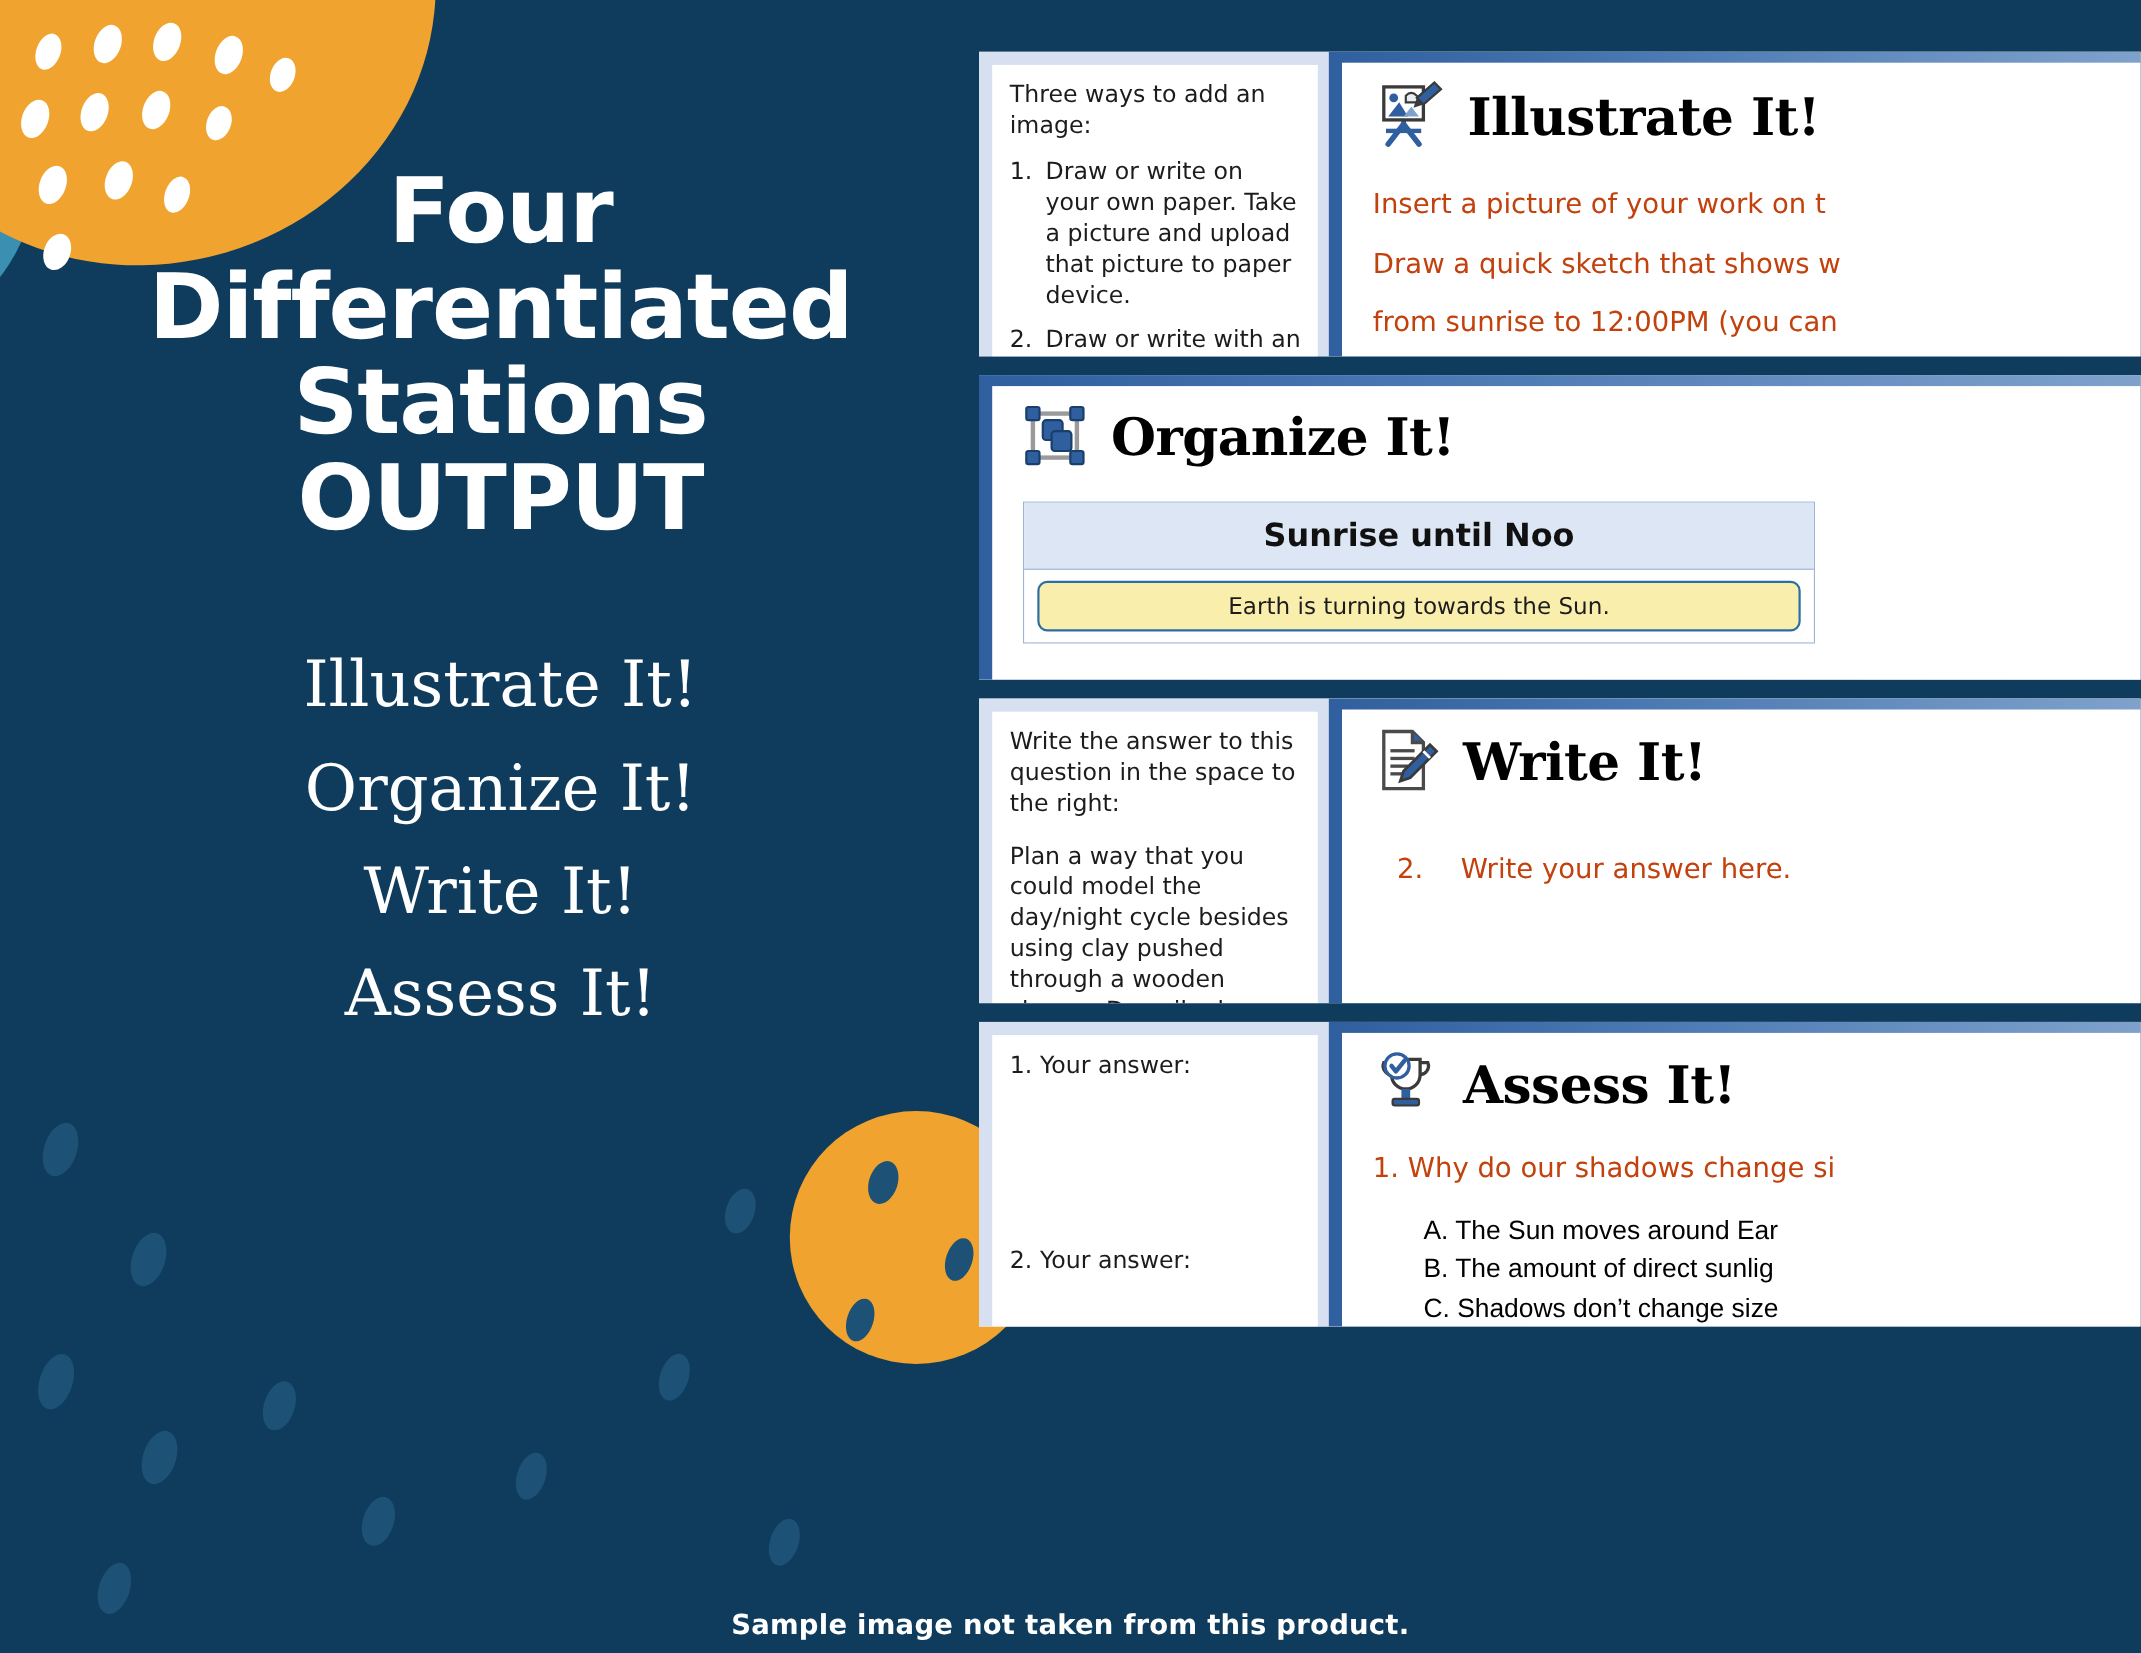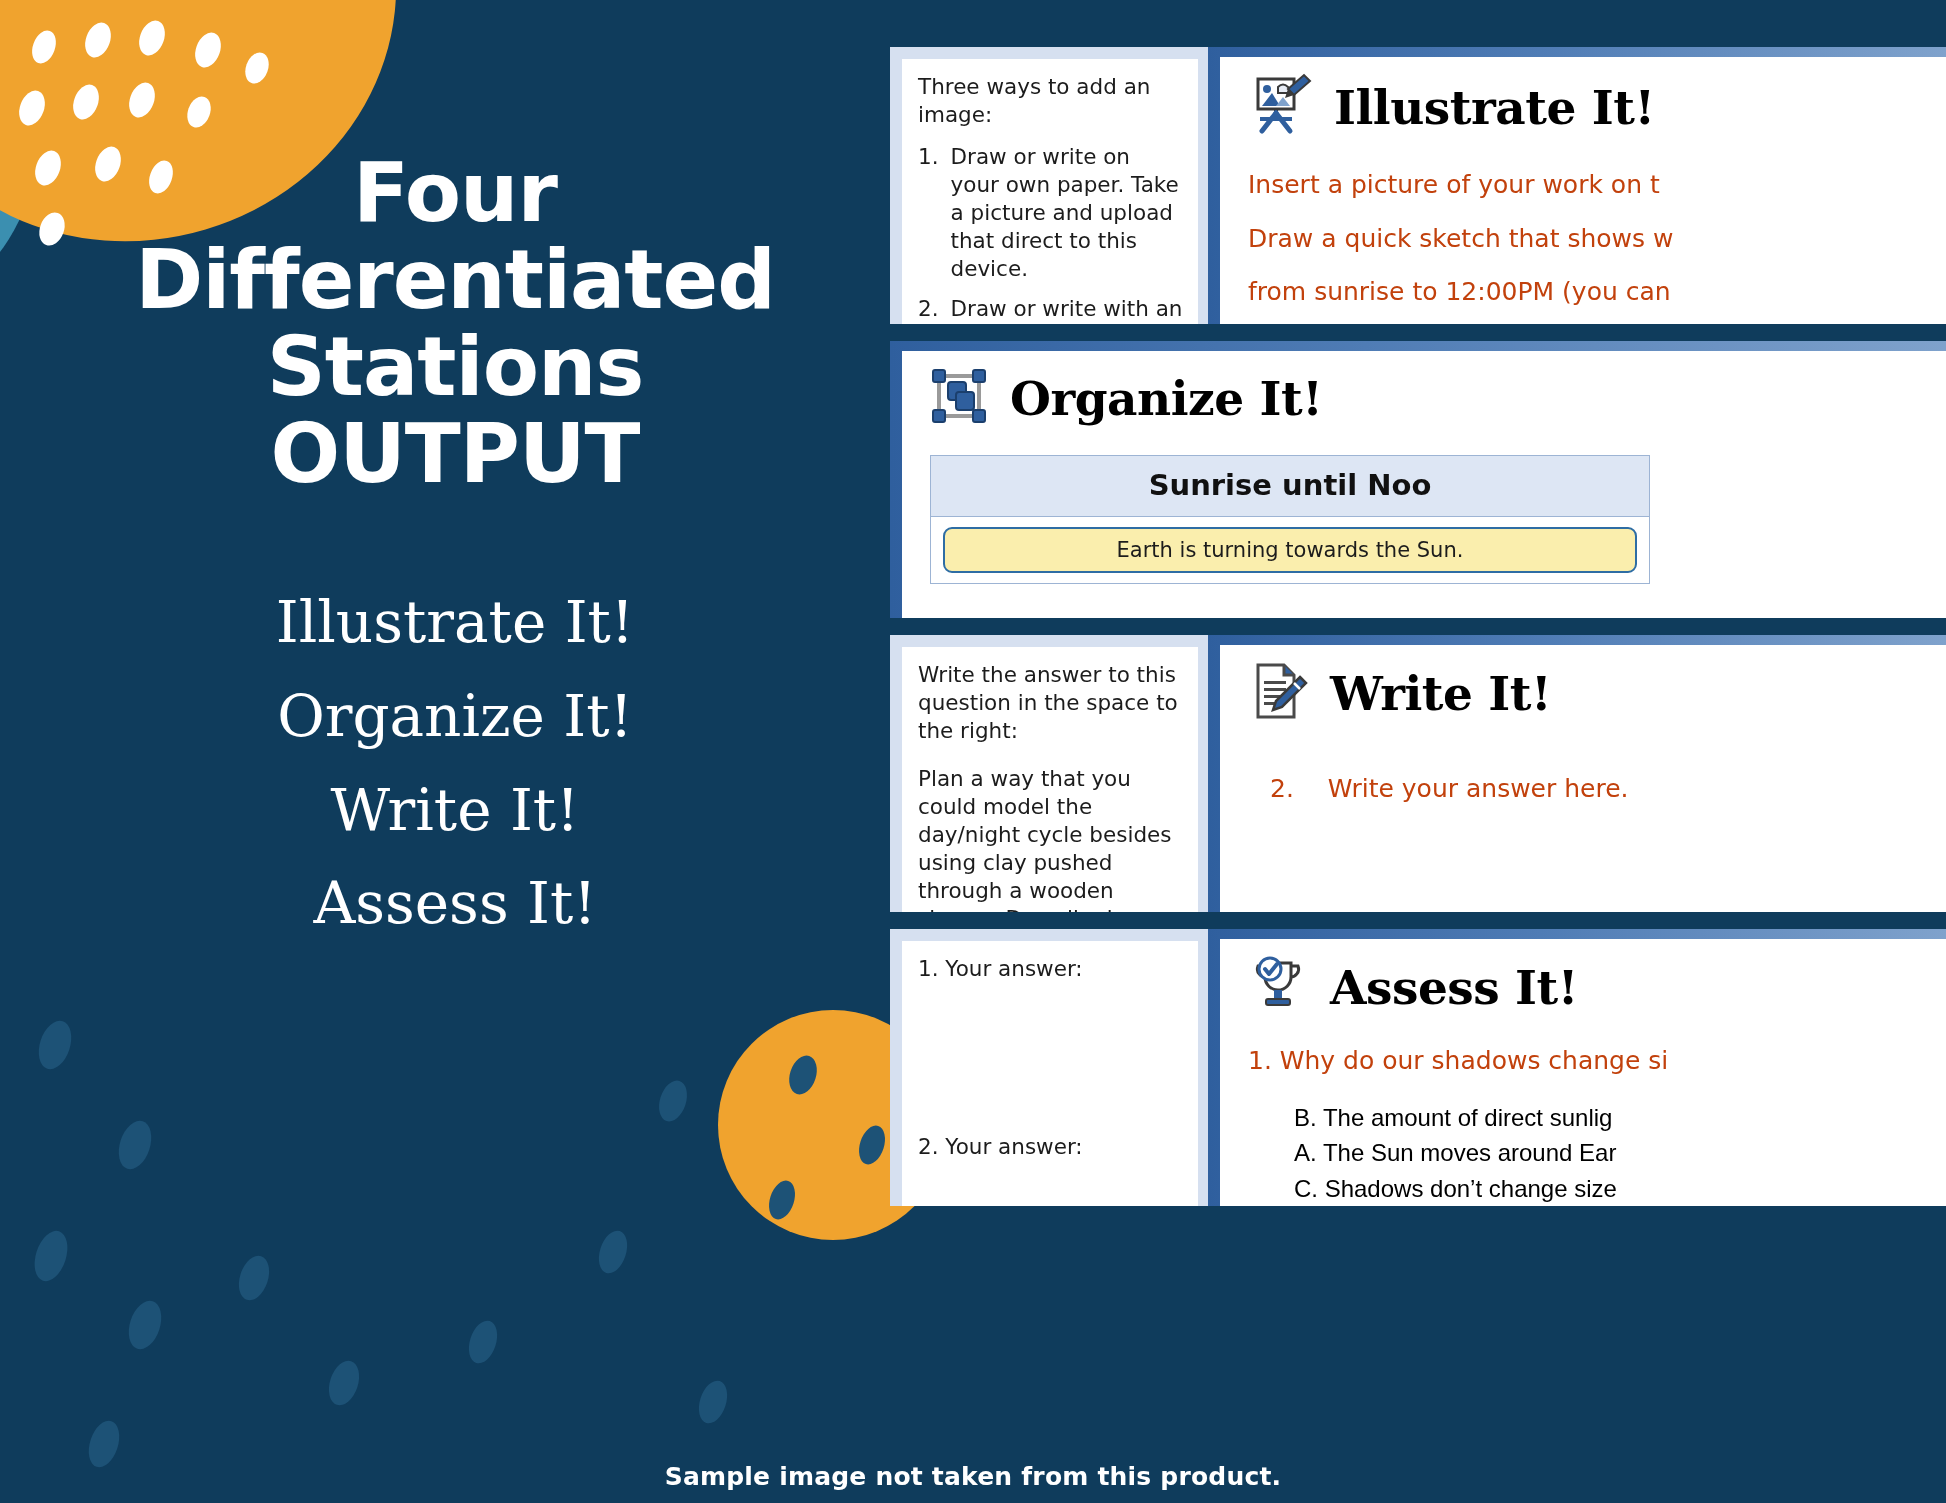--- a/index.html
+++ b/index.html
@@ -193,21 +193,21 @@
 
 <div id="slides">
 
   <div class="slide">
     <div class="slide-left">
       <div class="slide-left-inner">
         <div>Three ways to add an image:</div>
         <ul class="ol">
           <li>
             <span class="num">1.</span>
-            <span class="txt">Draw or write on your own paper. Take a picture and upload that direct to this device.</span>
+            <span class="txt">Draw or write on your own paper. Take a picture and upload that picture to paper device.</span>
           </li>
           <li>
             <span class="num">2.</span>
             <span class="txt">Draw or write with an online app. Take a screenshot or a photo</span>
           </li>
         </ul>
       </div>
     </div>
     <div class="slide-right">
       <div class="slide-right-inner">
@@ -319,22 +319,22 @@
               <rect x="26" y="35" width="8" height="9" fill="#2f5f9e"></rect>
               <rect x="18" y="44" width="24" height="6" rx="2" fill="#2f5f9e" stroke="#3a3a3a" stroke-width="2"></rect>
               <circle cx="22" cy="14" r="11" fill="#fff" stroke="#2f5f9e" stroke-width="3"></circle>
               <path d="M17 14 l4 5 l8 -10" fill="none" stroke="#2f5f9e" stroke-width="4" stroke-linecap="round" stroke-linejoin="round"></path>
             </svg>
           </span>
           <span class="card-title">Assess It!</span>
         </div>
         <div class="card-body" style="margin-top:24px">1. Why do our shadows change si</div>
         <div class="mc">
+          <div>A. The Sun moves around Ear</div>
           <div>B. The amount of direct sunlig</div>
-          <div>A. The Sun moves around Ear</div>
           <div>C. Shadows don’t change size</div>
 
         </div>
       </div>
     </div>
   </div>
 
 </div>
 
 </body></html>

